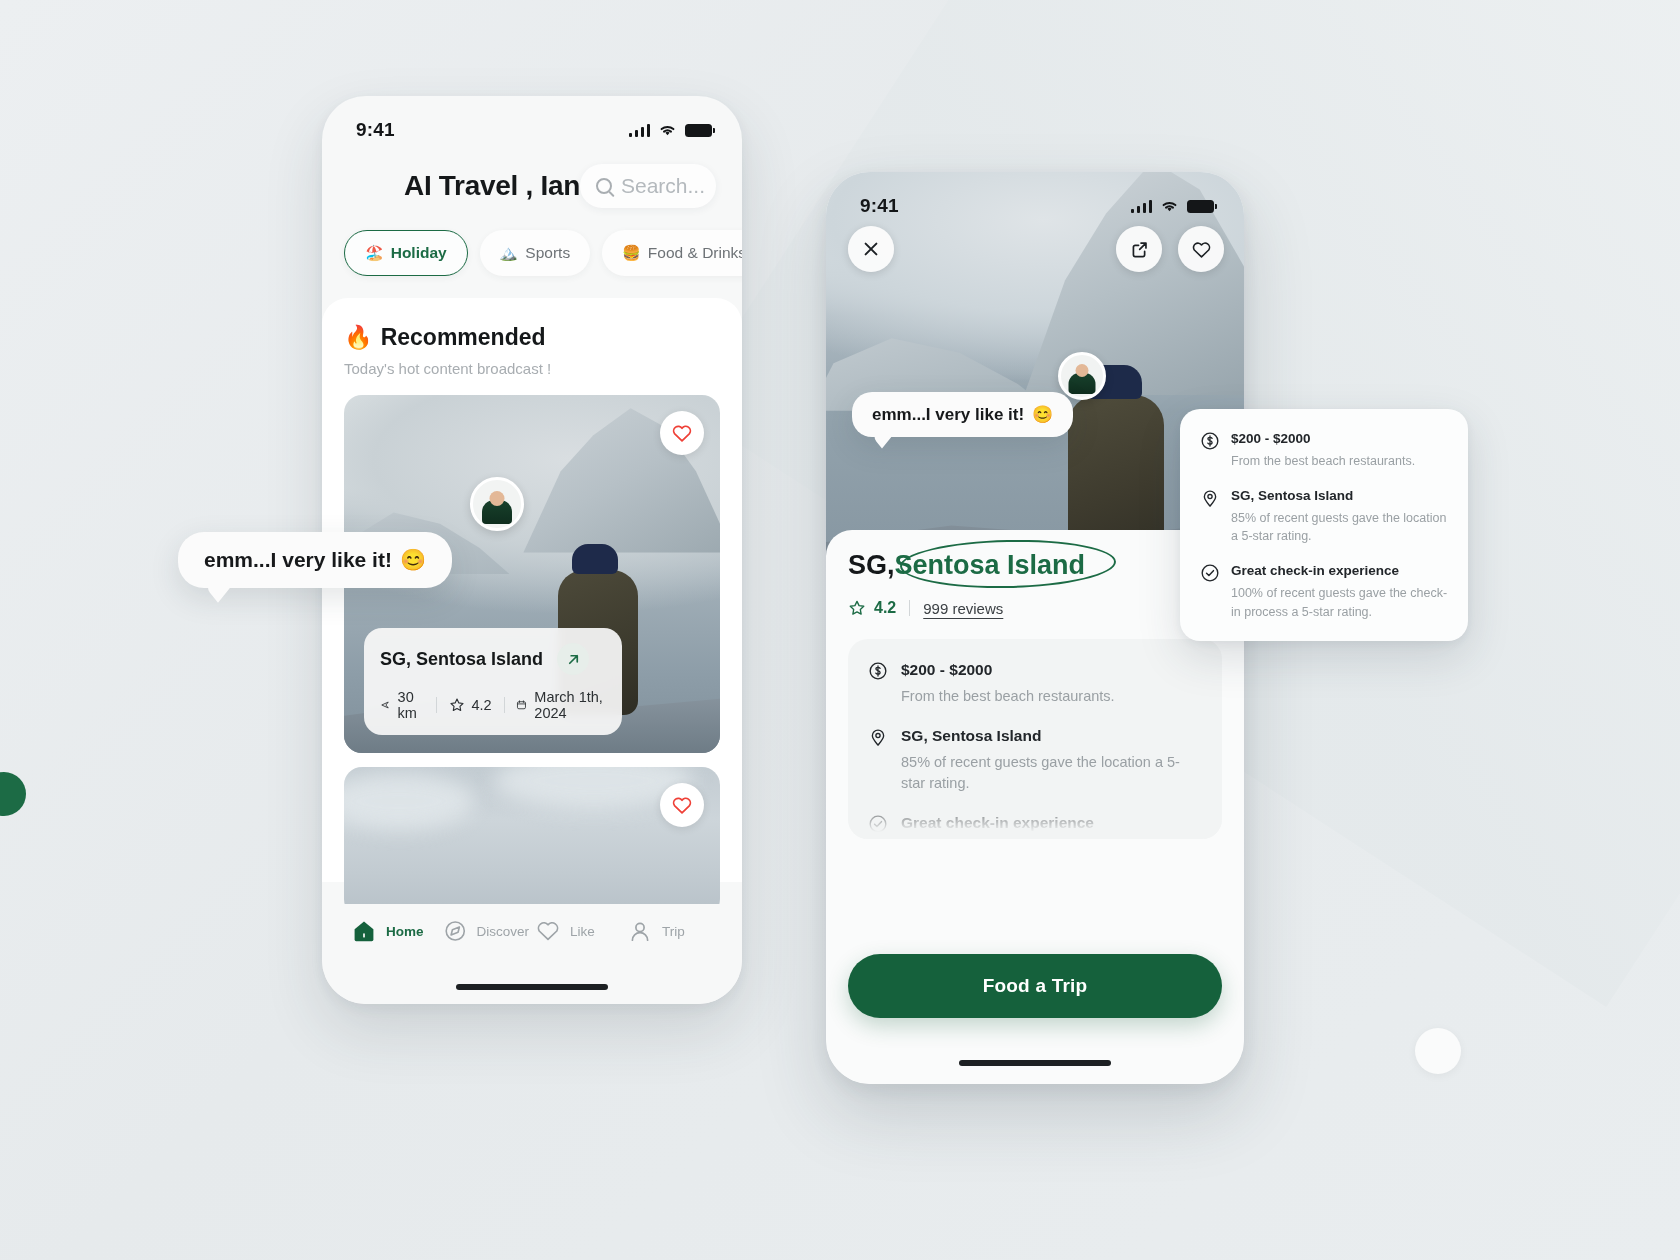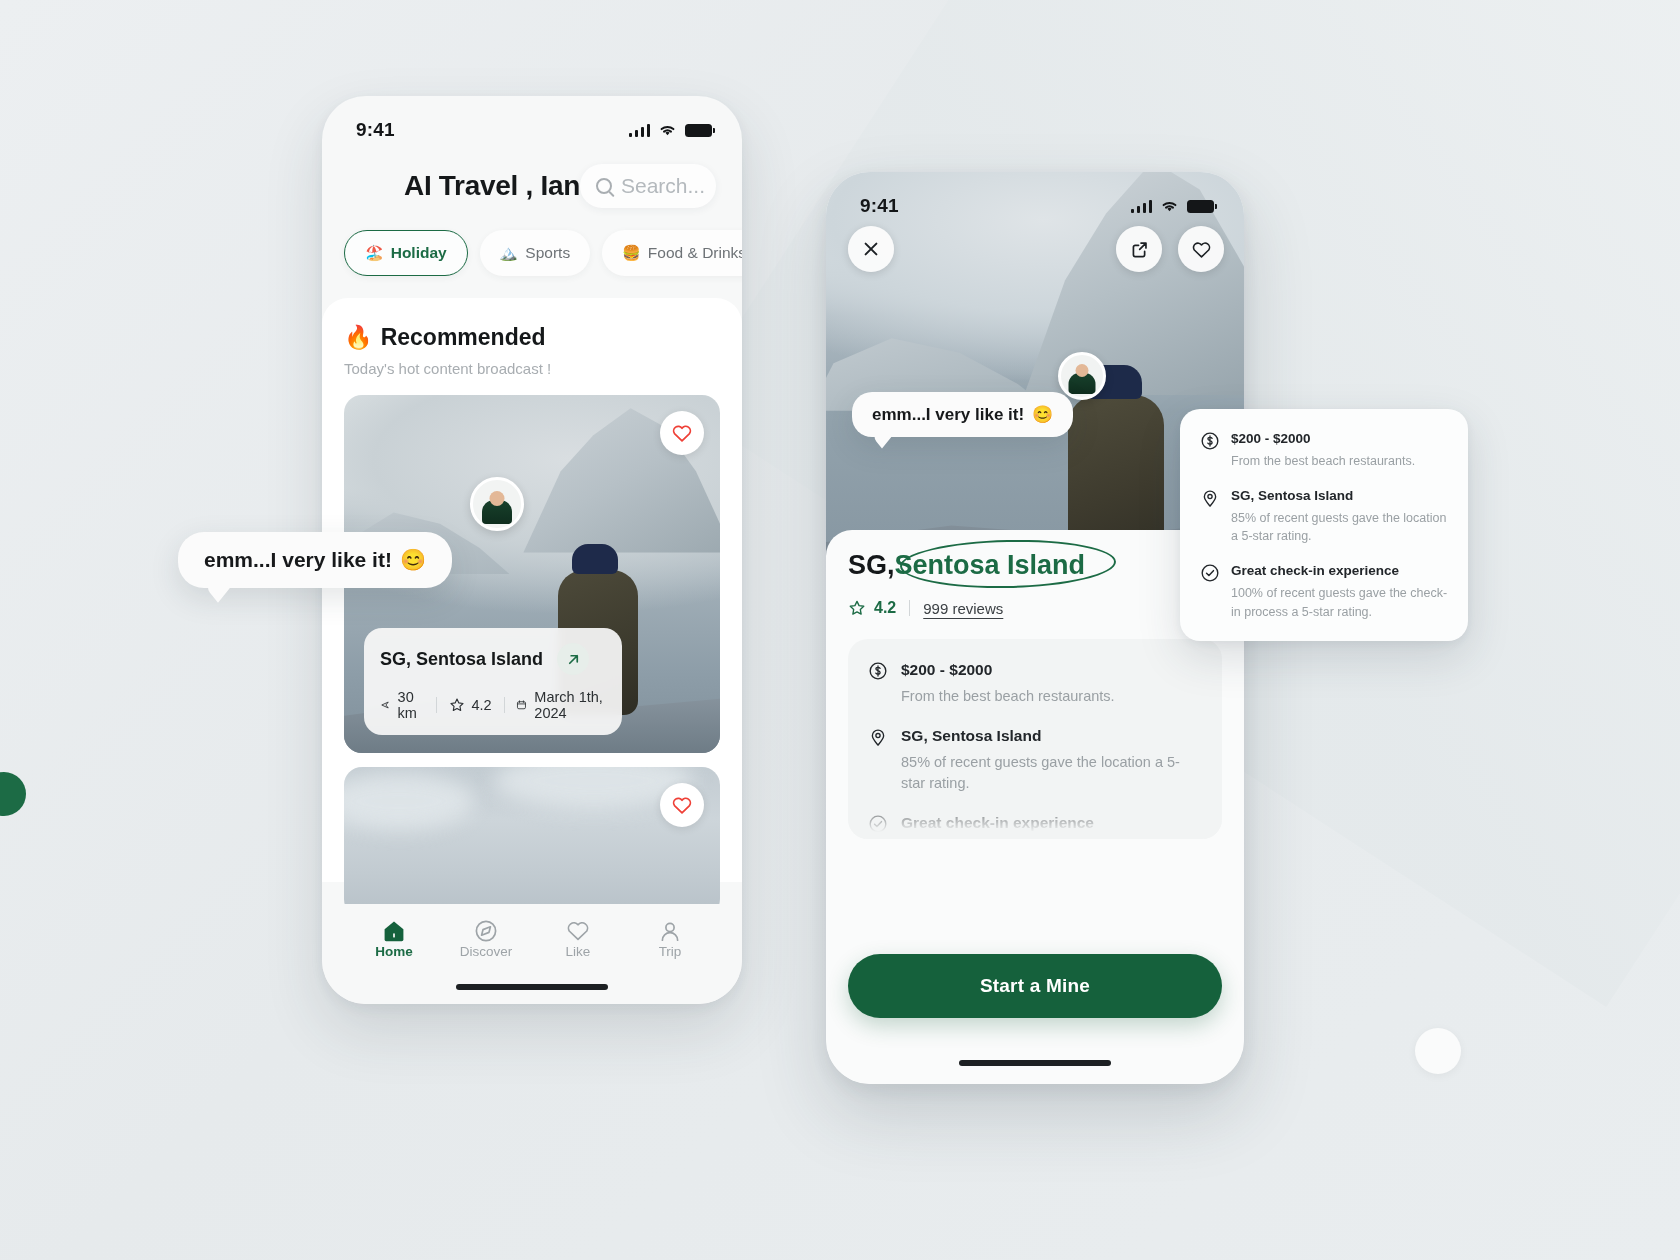--- a/index.html
+++ b/index.html
@@ -181,21 +181,21 @@
     position:absolute; width: 150px; height: 56px; background: #e3e9ec;
     border-radius: 50%; filter: blur(10px); opacity:.8;
   }
 
   
   .tabbar {
     position: absolute; left: 0; bottom: 0; width: 100%; height: 100px;
     background: #f7f8f8; display: flex; align-items: flex-start;
     justify-content: space-around; padding: 14px 26px 0 26px;
   }
-  .tab { display: flex; flex-direction: column; align-items: center; width: 86px; }
+  .tab { display: flex; flex-direction: row; align-items: center; gap: 9px; width: 86px; }
   .tab-label { font-size: 13.5px; color: #9ea4a8; }
   .tab.active .tab-label { color: #1c6b45; font-weight: 700; }
   .home-bar {
     position: absolute; left: 50%; transform: translateX(-50%); bottom: 14px;
     width: 152px; height: 6px; border-radius: 3px; background: #1d2023;
   }
 
   
   .p2-hero {
     position: absolute; left: 0; top: 0; width: 100%; height: 398px;
@@ -565,21 +565,21 @@
           <path d="M7.2 11.2l2.6 2.6 5-5.4" stroke="#22262a" stroke-width="1.6" fill="none" stroke-linecap="round" stroke-linejoin="round"></path>
         </svg>
         <div class="info-body">
           <div class="t">Great check-in experience</div>
 
         </div>
       </div>
     </div>
   </div>
 
-  <div class="cta">Start a Mine</div>
+  <div class="cta">Food a Trip</div>
   <div class="home-bar2"></div>
 </div>
 
 <div class="bubble bubble-1">
   <span>emm...I very like it!</span>
   <span>😊</span>
 </div>
 
 <div class="bubble bubble-2">
   <span>emm...I very like it!</span>

